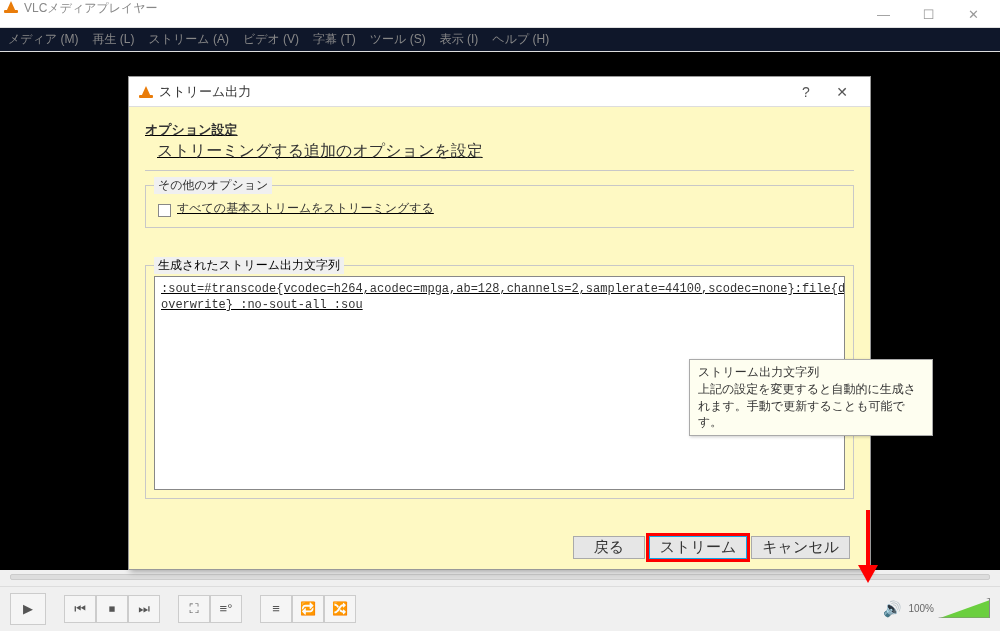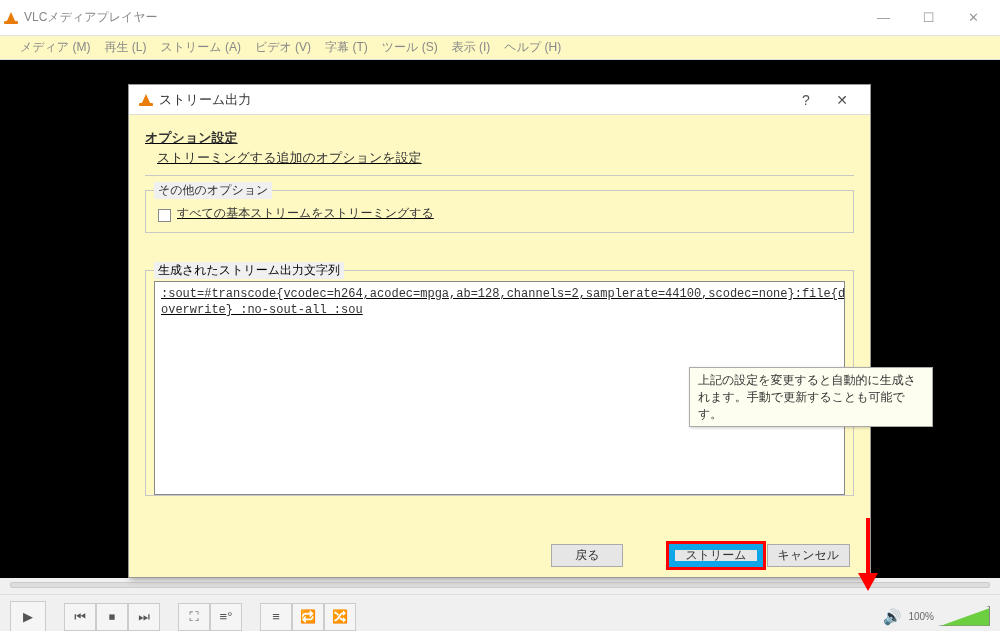--- a/index.html
+++ b/index.html
@@ -1,47 +1,47 @@
 <!DOCTYPE html>
 <html><head>
 <meta charset="utf-8">
 <style>
 * { margin:0; padding:0; box-sizing:border-box; font-family:"Meiryo","MS PGothic",sans-serif; }
 body { width:1000px; height:631px; background:#f0f0f0; position:relative; overflow:hidden; }
-.titlebar { height:36px; background:#fff; display:flex; align-items:center; padding:0 4px; color:#888; font-size:12px; border-bottom:1px solid #e0e0e0; }
+.titlebar { height:28px; background:#fff; display:flex; padding:0 4px; color:#888; font-size:12px; border-bottom:1px solid #e0e0e0; }
 .cone-icon-sm { width:14px; height:14px; margin-right:6px; display:inline-block; position:relative; }
 .cone-icon-sm::before { content:""; position:absolute; left:2px; top:1px; border-left:5px solid transparent; border-right:5px solid transparent; border-bottom:11px solid #e97c0a; }
 .cone-icon-sm::after { content:""; position:absolute; left:0; top:10px; width:14px; height:3px; background:#e97c0a; border-radius:1px; }
 .title-text { flex:1; }
 .win-btns { display:flex; }
 .win-btn { width:45px; height:28px; display:flex; align-items:center; justify-content:center; color:#999; font-size:13px; }
-.menubar { height:24px; background:#fef9c3; display:flex; align-items:center; padding:0 20px; font-size:12px; color:#888; gap:14px; border-bottom:1px solid #ddd; }
+.menubar { height:24px; background:#0f172a; display:flex; align-items:center; padding:0 8px; font-size:12px; color:#888; gap:14px; border-bottom:1px solid #ddd; }
 .video-area { height:518px; background:#000; position:relative; }
 .dialog { position:absolute; left:128px; top:24px; width:743px; height:494px; background:#fef9c3; border:1px solid #999; box-shadow:2px 2px 6px rgba(0,0,0,.3); }
 .dlg-title { height:30px; background:#fff; display:flex; align-items:center; padding:0 10px; font-size:13px; color:#333; border-bottom:1px solid #ddd; }
 .dlg-title .spacer { flex:1; }
 .dlg-title .ti-btn { width:36px; text-align:center; color:#555; font-size:14px; }
 .dlg-body { padding:14px 16px 10px 16px;text-decoration:underline; }
 .heading { font-size:13px; font-weight:bold; color:#333; }
-.subheading { font-size:13px; color:#333; margin:2px 0 8px 12px; }
+.subheading { font-size:16px; color:#333; margin:2px 0 8px 12px; }
 .hr { height:1px; background:#c8c8c8; margin-bottom:14px; }
 .group { border:1px solid #c8c8c8; padding:10px 12px; font-size:12px; color:#333; margin-left:0; margin-bottom:6px; position:relative; }
 .group-title { position:absolute; top:-9px; left:8px; background:#f0f0f0; padding:0 4px; font-size:12px; }
 .chk-row { display:flex; align-items:flex-end; gap:6px; margin-top:4px; }
 .chk { width:13px; height:13px; border:1px solid #888; background:#fff; }
-.gen-group { border:1px solid #c8c8c8; padding:10px 8px 0 8px; position:relative;margin-top:37px; }
+.gen-group { border:1px solid #c8c8c8; padding:10px 8px 8px 8px; position:relative;margin-top:37px; }
 .gen-title { position:absolute; top:-9px; left:8px; background:#f0f0f0; padding:0 4px; font-size:12px; }
 .textarea { width:100%; height:214px; border:1px solid #888; background:#fff; font-family:"Courier New",monospace; font-size:12px; color:#333; padding:4px 6px; line-height:1.35; position:relative; overflow:hidden; resize:none; }
 .tooltip { position:absolute; left:560px; top:282px; width:244px; background:#fefef0; border:1px solid #aaa; padding:4px 8px; font-size:12px; color:#333; line-height:1.4; box-shadow:1px 1px 3px rgba(0,0,0,.2); }
 .arrow { position:absolute; left:729px; top:433px; width:20px; height:80px; }
 .arrow::before { content:""; position:absolute; left:8px; top:0; width:4px; height:60px; background:#f00; }
 .arrow::after { content:""; position:absolute; left:0; top:55px; border-left:10px solid transparent; border-right:10px solid transparent; border-top:18px solid #f00; }
 .dlg-footer { position:absolute; left:0; right:0; bottom:10px; display:flex; justify-content:flex-end; gap:4px; padding:0 20px; }
-.btn { min-width:72px; height:23px; background:#e6e6e6; border:1px solid #aaa; font-size:12px; color:#333; display:flex; align-items:center; justify-content:center; padding:0 10px; }
-.btn-stream { border:6px solid #0ea5e9; outline:3px solid #f00; outline-offset:0;margin-left:42px; }
+.btn { min-width:72px; height:23px; background:#e6e6e6; border:1px solid #aaa; font-size:15px; color:#333; display:flex; align-items:center; justify-content:center; padding:0 10px; }
+.btn-stream { border:1px solid #0ea5e9; outline:3px solid #f00; outline-offset:0; }
 .seekbar { height:16px; padding:4px 10px; background:#f0f0f0; }
 .seek-track { height:6px; background:#ddd; border:1px solid #ccc; border-radius:2px; }
 .controls { height:44px; background:#f0f0f0; display:flex; align-items:center; padding:0 10px; gap:6px; border-top:1px solid #ddd; }
 .ctrl-btn { width:32px; height:28px; border:1px solid #ccc; background:#f5f5f5; display:flex; align-items:center; justify-content:center; color:#555; font-size:13px; }
 .play-btn { width:36px; height:32px; }
 .btn-group { display:flex; }
 .btn-group .ctrl-btn { border-radius:0; }
 .sep { width:6px; }
 .vol-area { margin-left:auto; display:flex; align-items:center; gap:6px; font-size:10px; color:#666; }
 .vol-tri { width:50px; height:18px; position:relative; }
@@ -97,20 +97,21 @@
         </div>
       </div>
 
       <div class="gen-group">
         <div class="gen-title">生成されたストリーム出力文字列</div>
         <div class="textarea">:sout=#transcode{vcodec=h264,acodec=mpga,ab=128,channels=2,samplerate=44100,scodec=none}:file{dst=C:\\Users\\Administrator\\Desktop\\test.mp4,no-overwrite} :no-sout-all :sou</div>
       </div>
     </div>
 
     <div class="tooltip">
+      <div>ストリーム出力文字列</div>
       <div>上記の設定を変更すると自動的に生成されます。手動で更新することも可能です。</div>
     </div>
 
     <div class="arrow"></div>
 
     <div class="dlg-footer">
       <div class="btn">戻る</div>
       <div class="btn btn-stream">ストリーム</div>
       <div class="btn">キャンセル</div>
     </div>

